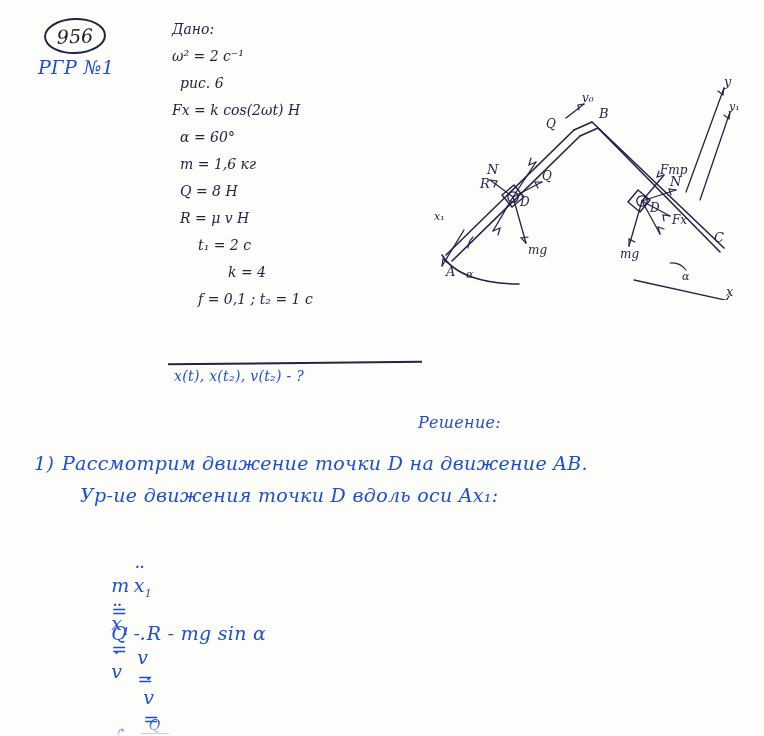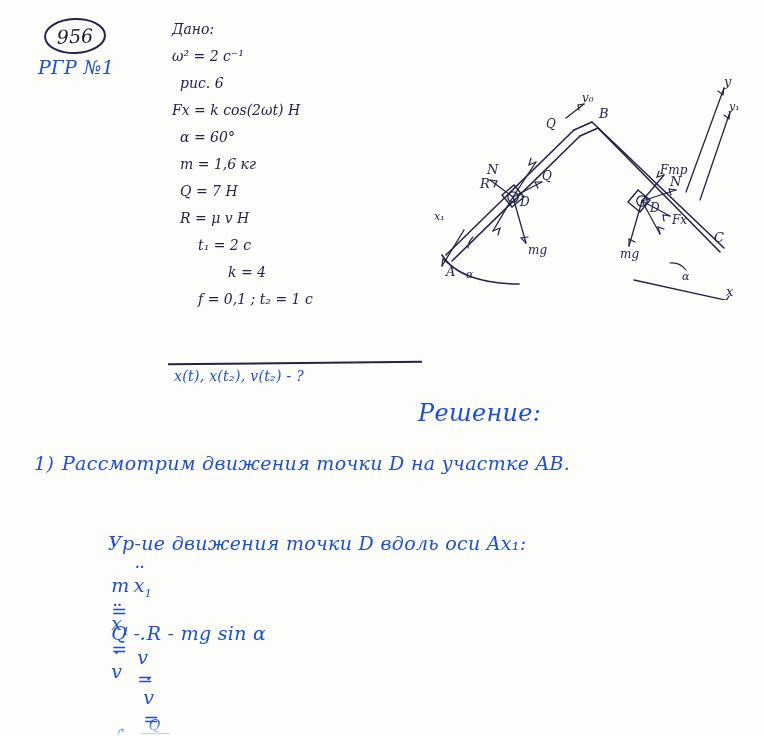--- a/index.html
+++ b/index.html
@@ -76,22 +76,22 @@
     border-top: 2px solid #23234a;
     transform: rotate(-0.6deg);
   }
   .find {
     left: 174px;
     top: 368px;
     font-size: 14px;
   }
   .solution-title {
     left: 418px;
-    top: 399px;
-    font-size: 24px;
+    top: 413px;
+    font-size: 16px;
   }
   .sol-line {
     font-size: 19px;
     line-height: 26px;
   }
   .frac {
     display: inline-block;
     vertical-align: middle;
     text-align: center;
     font-size: 14px;
@@ -158,21 +158,21 @@
   <div class="circle-num">956</div>
   <div class="hw ink rgr">РГР №1</div>
 
   <div class="given-block">
     <div>Дано:</div>
     <div>ω² = 2 c⁻¹</div>
     <div class="indent1">рис. 6</div>
     <div>Fx = k cos(2ωt) Н</div>
     <div class="indent1">α = 60°</div>
     <div class="indent1">m = 1,6 кг</div>
-    <div class="indent1">Q = 7 Н</div>
+    <div class="indent1">Q = 8 Н</div>
     <div class="indent1">R = μ v Н</div>
     <div class="indent2">t₁ = 2 c</div>
     <div class="indent3">k = 4</div>
     <div class="indent2">f = 0,1 ; t₂ = 1 c</div>
   </div>
 
   <div class="rule"></div>
   <div class="hw ink find">x(t), x(t₂), v(t₂) - ?</div>
 
   <div class="hw ink solution-title">Решение:</div>
@@ -256,22 +256,22 @@
       <text x="104" y="184" font-size="12">mg</text>
       <text x="196" y="188" font-size="12">mg</text>
       <text x="158" y="32" font-size="12">v₀</text>
       <text x="122" y="58" font-size="12">Q</text>
       <text x="42" y="208" font-size="11">α</text>
       <text x="258" y="210" font-size="11">α</text>
     </g>
   </svg>
 
   <div class="hw ink sol-line" style="left:34px; top:450px;">1)</div>
-  <div class="hw ink sol-line" style="left:62px; top:450px;">Рассмотрим движения точки D на участке AB.</div>
-  <div class="hw ink sol-line" style="left:80px; top:530px;margin-left:28px;">Ур-ие движения точки D вдоль оси Ax₁:</div>
+  <div class="hw ink sol-line" style="left:62px; top:450px;">Рассмотрим движение точки D на движение AB.</div>
+  <div class="hw ink sol-line" style="left:80px; top:482px;">Ур-ие движения точки D вдоль оси Ax₁:</div>
 
   <div class="hw ink" style="left:86px; top:552px; font-size:19px;">
     <span>m</span><span class="overddot" style="margin-left:4px;">x</span><span class="sub">1</span>
     <span>=</span>
     <span>Q - R - mg sin α</span>
   </div>
 
   <div class="hw ink" style="left:86px; top:590px; font-size:19px;">
     <span class="overddot">x</span><span class="sub">1</span>
     <span>=</span>

